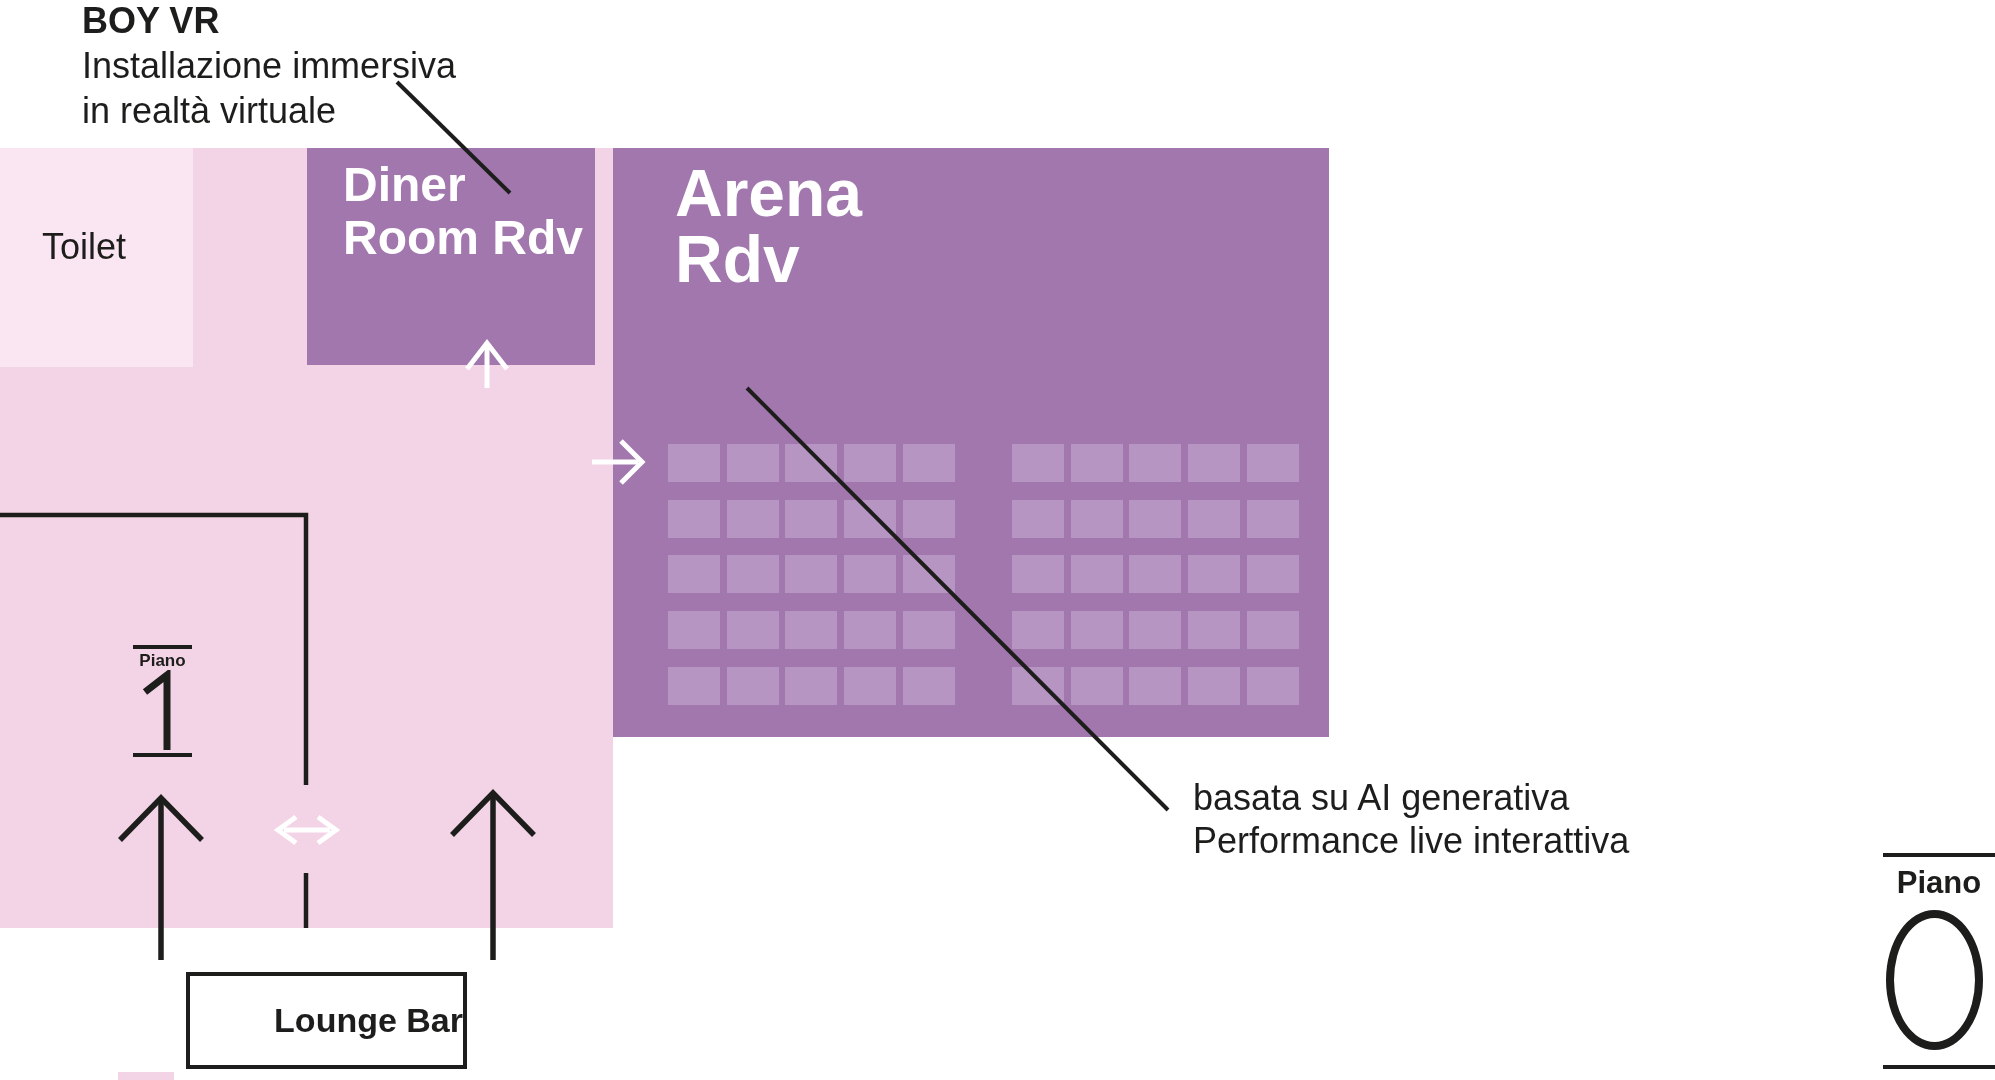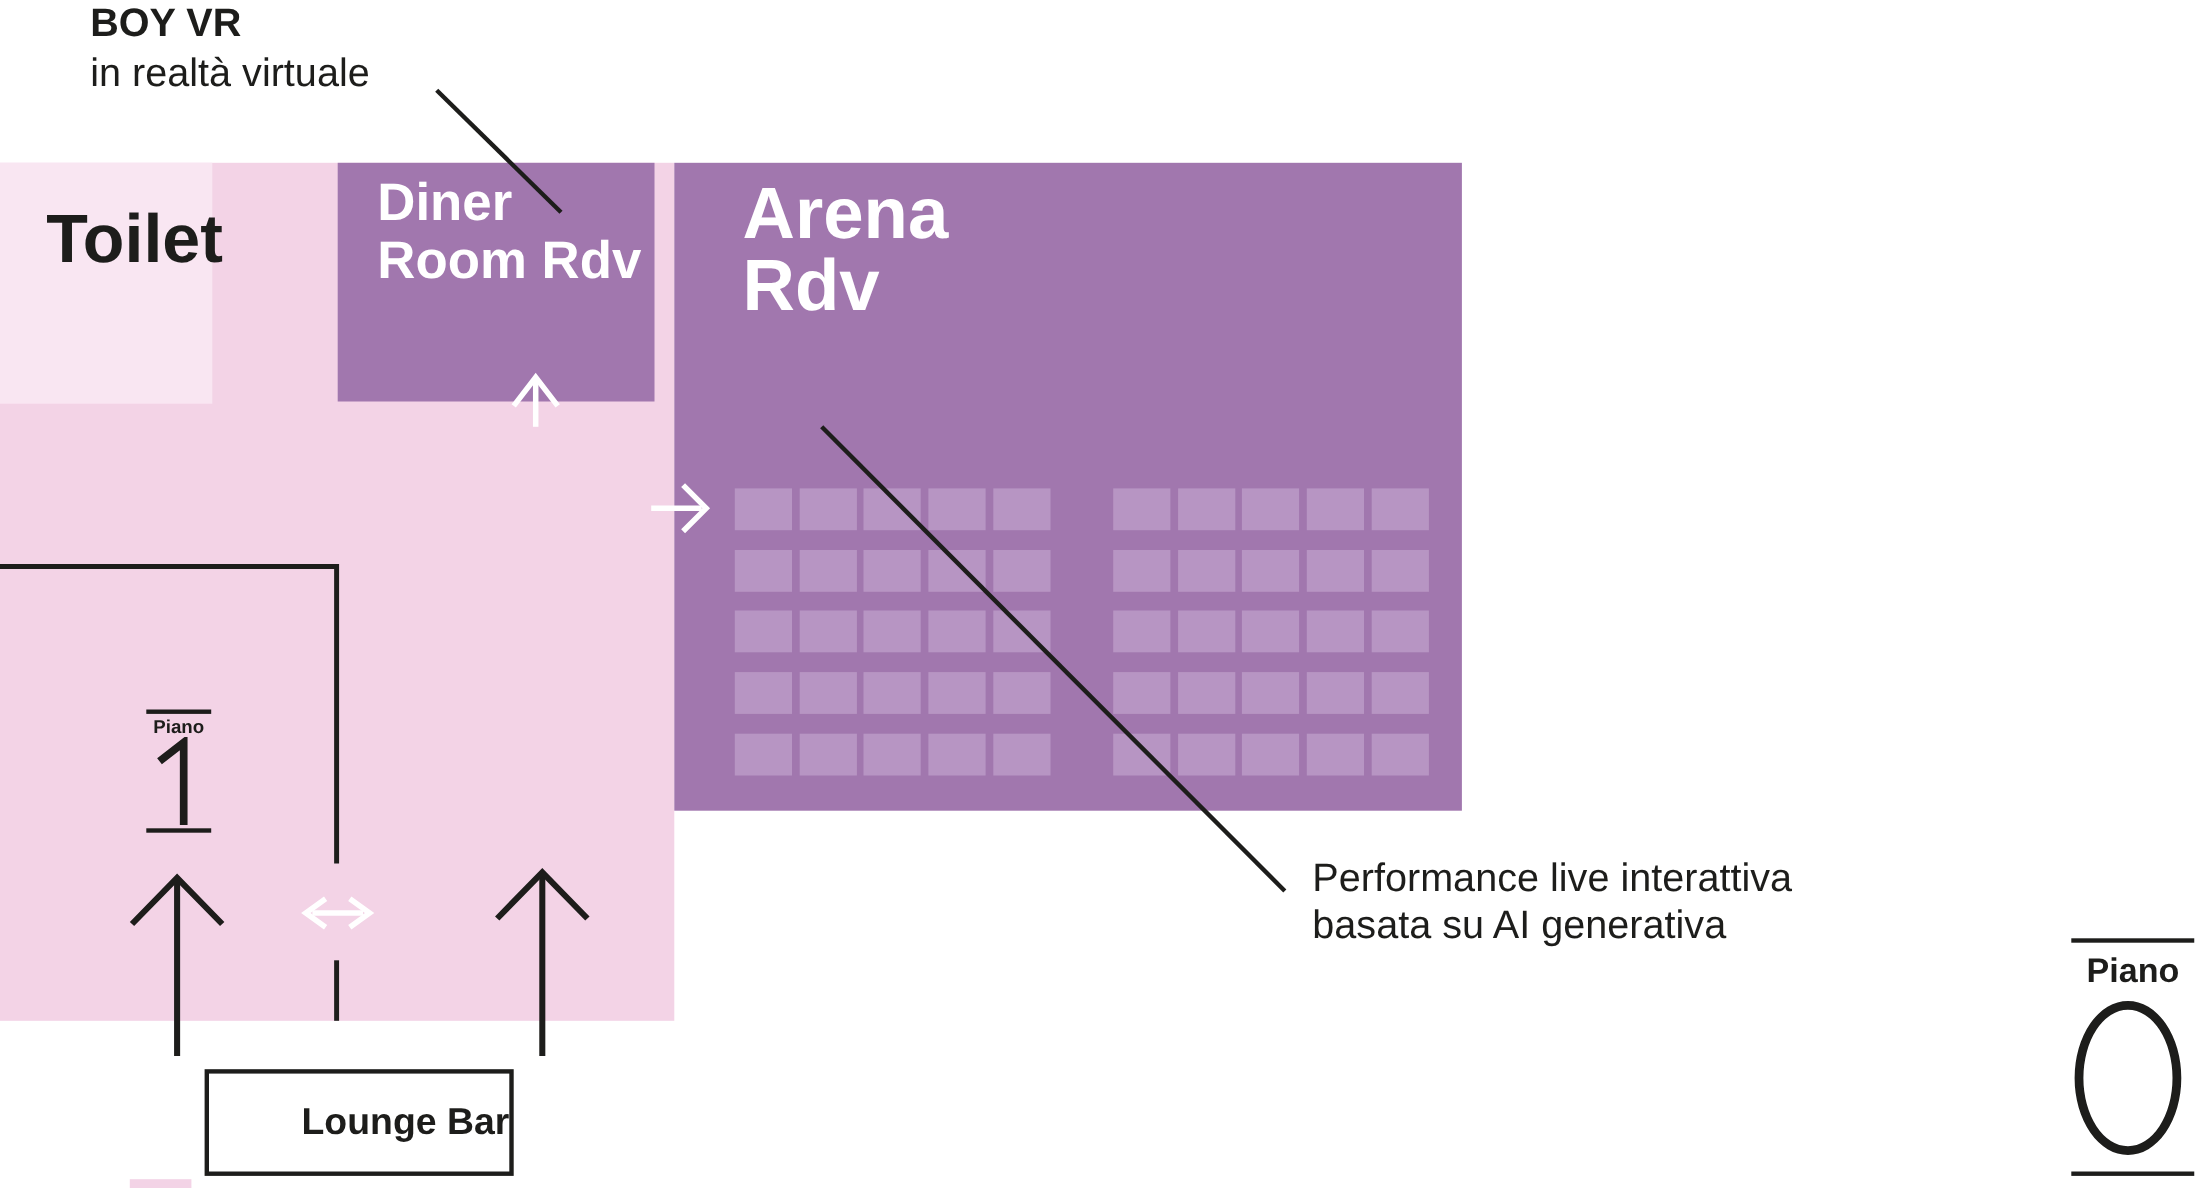--- a/index.html
+++ b/index.html
@@ -10,21 +10,21 @@
   body{
     width:1995px;height:1080px;position:relative;overflow:hidden;
     background:var(--white);color:var(--ink);
     font-family:"Liberation Sans", sans-serif;
   }
   .abs{position:absolute;}
 
   
   .floor-pink{left:0;top:148px;width:613px;height:780px;background:var(--pink);}
   .toilet{left:0;top:148px;width:193px;height:219px;background:var(--toilet);}
-  .toilet-label{padding:34px 0 0 42px;font-size:62px;font-weight:bold;}
+  .toilet-label{padding:78px 0 0 42px;font-size:36px;font-weight:normal;}
   .diner{left:307px;top:148px;width:288px;height:217px;background:var(--purple);}
   .diner-label{padding:10px 0 0 36px;font-size:48px;line-height:53px;font-weight:bold;color:var(--white);}
   .arena{left:613px;top:148px;width:716px;height:589px;background:var(--purple);}
   .arena-label{padding:12px 0 0 62px;font-size:66px;line-height:66px;font-weight:bold;color:var(--white);}
 
   
   .seat-block{display:grid;grid-template-columns:repeat(5,52px);grid-auto-rows:38px;
               column-gap:6.7px;row-gap:17.7px;}
   .seat-block-left{left:668px;top:444px;}
   .seat-block-right{left:1012px;top:444px;}
@@ -166,26 +166,27 @@
   </g>
   <g>
     <path d="M284,830 L330,830" stroke="#ffffff" stroke-width="5" fill="none"></path>
     <path d="M296,817 L278,830 L296,843" stroke="#ffffff" stroke-width="5" fill="none"></path>
     <path d="M318,817 L336,830 L318,843" stroke="#ffffff" stroke-width="5" fill="none"></path>
   </g>
 </svg>
 
 <div class="abs note note-boyvr">
   <span class="t">BOY VR</span>
+  <span>Installazione immersiva</span>
   <span>in realtà virtuale</span>
 </div>
 
 <div class="abs note note-siderea">
+  <span>basata su AI generativa</span>
   <span>Performance live interattiva</span>
-  <span>basata su AI generativa</span>
 </div>
 
 <div class="abs rule p1-overline"></div>
 <div class="abs p1-label">Piano</div>
 <div class="abs p1-digit">
   <span class="visually-hidden">1</span>
   <svg width="40" height="85">
     <path d="M5,22 L27,5 L27,80" stroke="#1d1d1b" stroke-width="7" fill="none"></path>
   </svg>
 </div>

